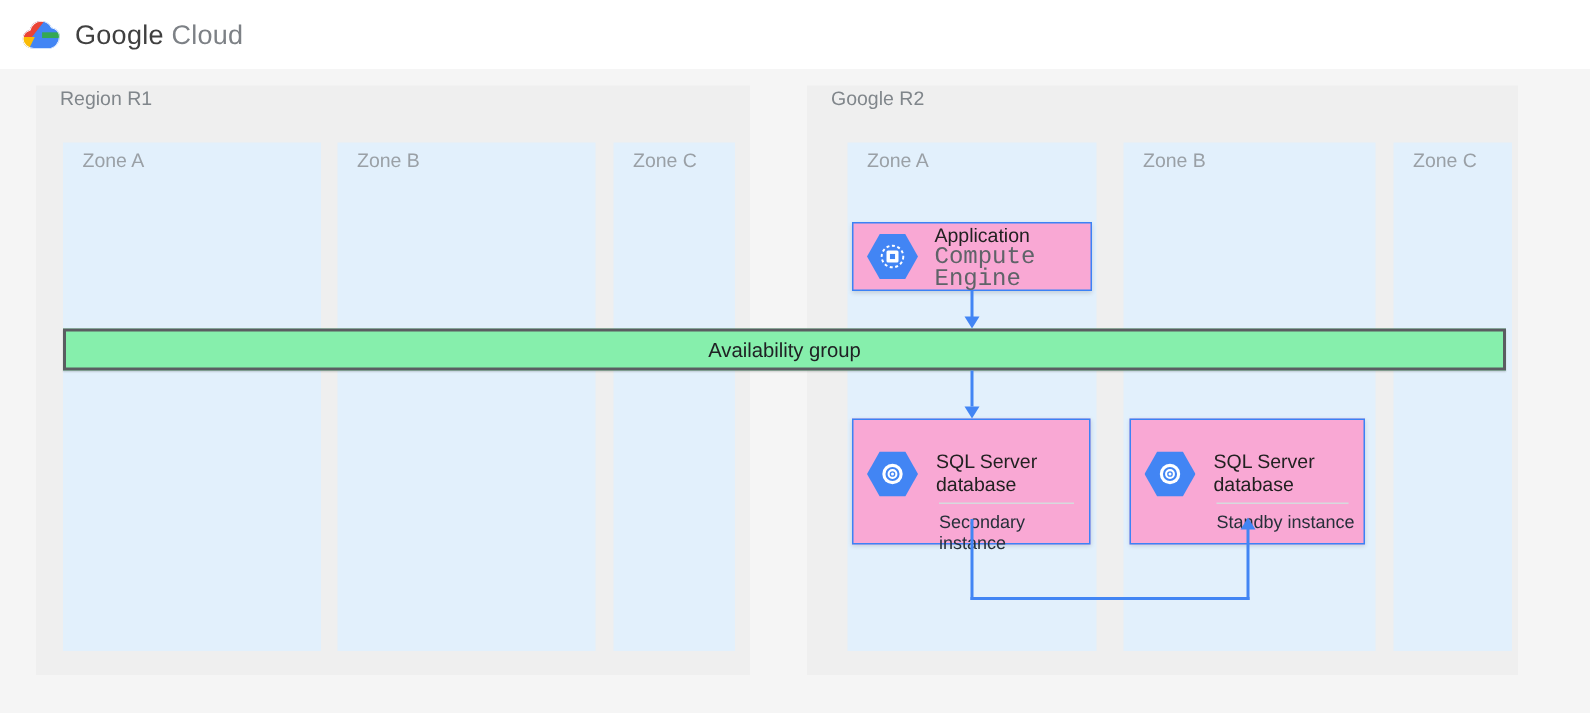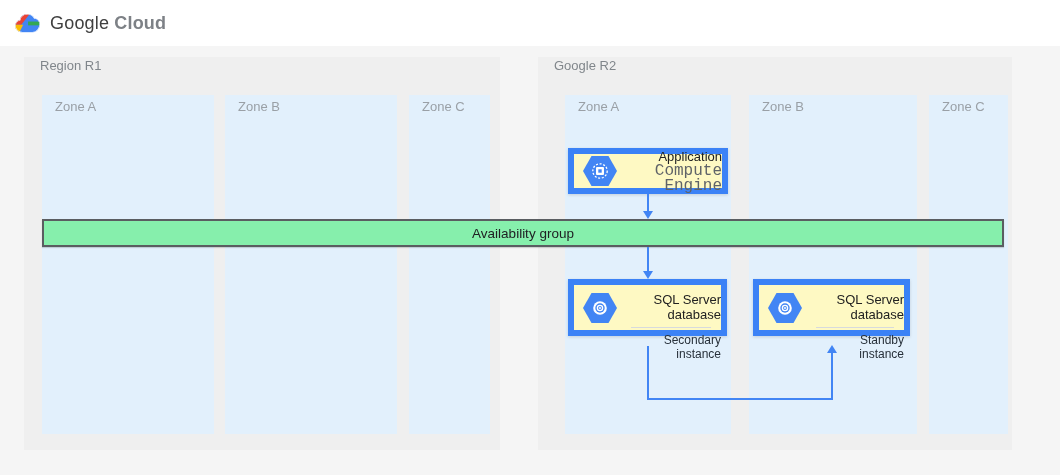--- a/index.html
+++ b/index.html
@@ -2,36 +2,36 @@
 <html><head>
 <meta charset="utf-8">
 <style>
   html,body{margin:0;padding:0;}
   body{font-family:"Liberation Sans", sans-serif; background:#f5f5f5;}
   .page{position:relative;width:1060px;height:475px;background:#f5f5f5;overflow:hidden;}
   .header{position:absolute;top:0;left:0;width:1060px;height:46px;background:#ffffff;display:flex;align-items:center;}
   .logo{display:flex;align-items:center;gap:9px;margin-left:14px;}
   .logo-text{font-size:18px;color:#5f6368;letter-spacing:.2px;}
   .logo-text .brand{font-weight:400;color:#404040;}
-  .logo-text .product{font-weight:700;color:#7d8186;margin-left:5px;}
+  .logo-text .product{font-weight:400;color:#7d8186;margin-left:5px;}
   .canvas{position:absolute;top:46px;left:0;width:1060px;height:429px;background:#f5f5f5;}
 
   .region{position:absolute;top:11px;height:393px;background:#efefef;}
   .region-label{position:absolute;top:1px;left:16px;font-size:13px;color:#80868b;}
   .zone{position:absolute;top:38px;height:339px;background:#e2f0fc;}
   .zone-label{position:absolute;top:4px;left:13px;font-size:13px;color:#9aa0a6;}
 
-  .node{position:absolute;background:#fef9c3;border:6px solid #3b82f6;box-shadow:0 1px 3px rgba(0,0,0,.14);box-sizing:border-box;z-index:6;text-align:right;}
+  .node{position:absolute;background:#f9a8d4;border:1px solid #3b82f6;box-shadow:0 1px 3px rgba(0,0,0,.14);box-sizing:border-box;z-index:6;}
   .app-box{left:568px;top:102px;width:160px;height:46px;display:flex;align-items:center;}
   .app-box .icon{margin-left:9px;flex:0 0 auto;display:flex;}
   .app-text{margin-left:11px;line-height:15px;}
   .node-title{font-size:13px;color:#212121;font-weight:500;}
   .node-sub{font-size:16px;color:#5f6368;font-family:Liberation Mono, monospace;}
 
-  .sql-box{top:233px;width:159px;height:57px;padding-top:7px;}
+  .sql-box{top:233px;width:159px;height:84px;padding-top:20px;}
   .sql-row{display:flex;align-items:flex-start;}
   .sql-row .icon{margin-left:9px;margin-top:1px;flex:0 0 auto;display:flex;}
   .sql-title{margin-left:12px;width:95px;font-size:13px;line-height:15px;color:#212121;font-weight:500;}
   .sql-divider{border:0;border-top:1px solid #d7dadd;margin:4px 10px 0 57px;}
   .sql-instance{margin-left:57px;margin-top:5px;font-size:12px;color:#27303a;font-weight:500;}
 
   .band{position:absolute;left:42px;top:173px;width:962px;height:28px;background:#86efac;border:2px solid #5a5d61;box-sizing:border-box;z-index:5;box-shadow:0 1px 1px rgba(0,0,0,.15);display:flex;align-items:center;justify-content:center;}
   .band-label{font-size:13.5px;color:#202124;}
 
   .vline{position:absolute;width:2px;background:#4285f4;z-index:7;}

